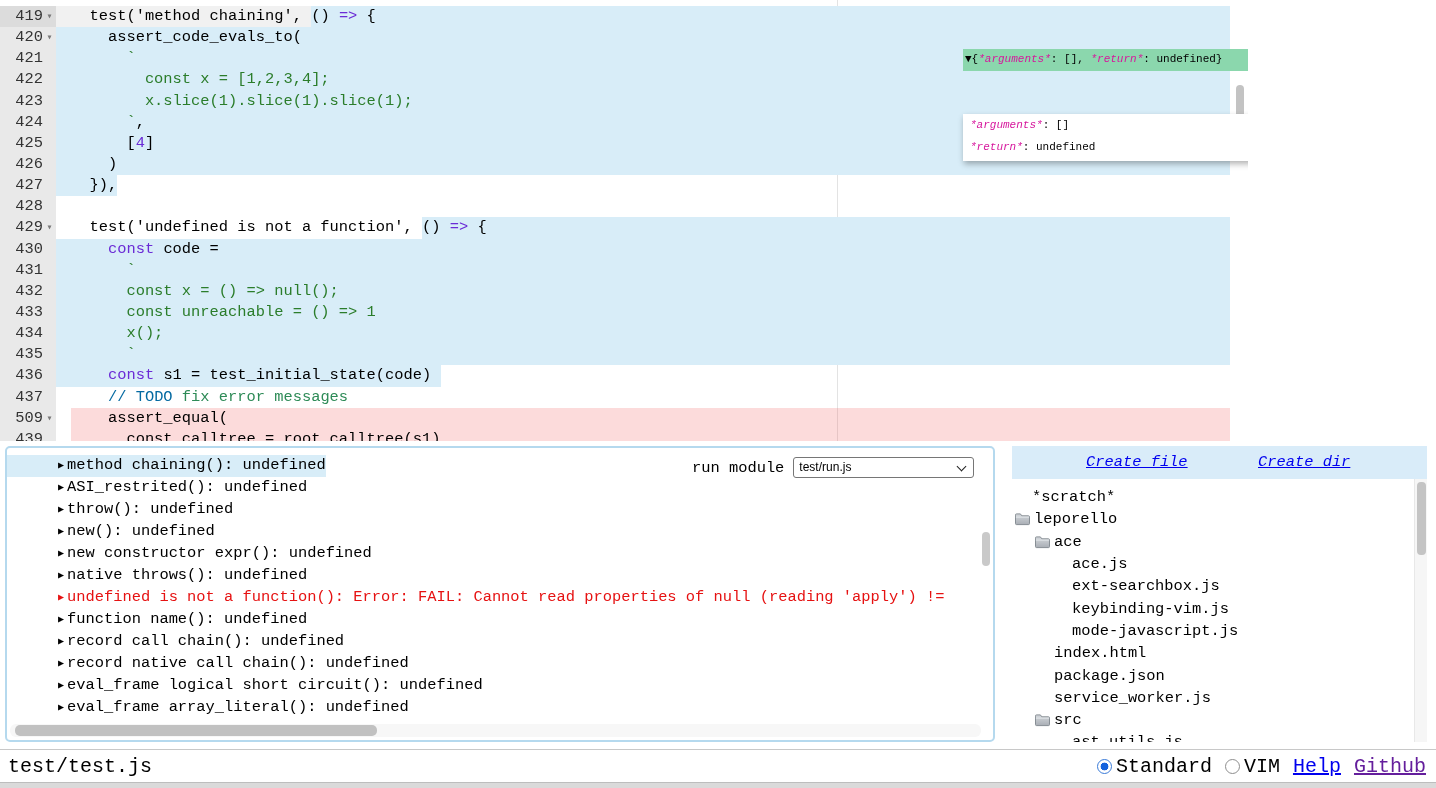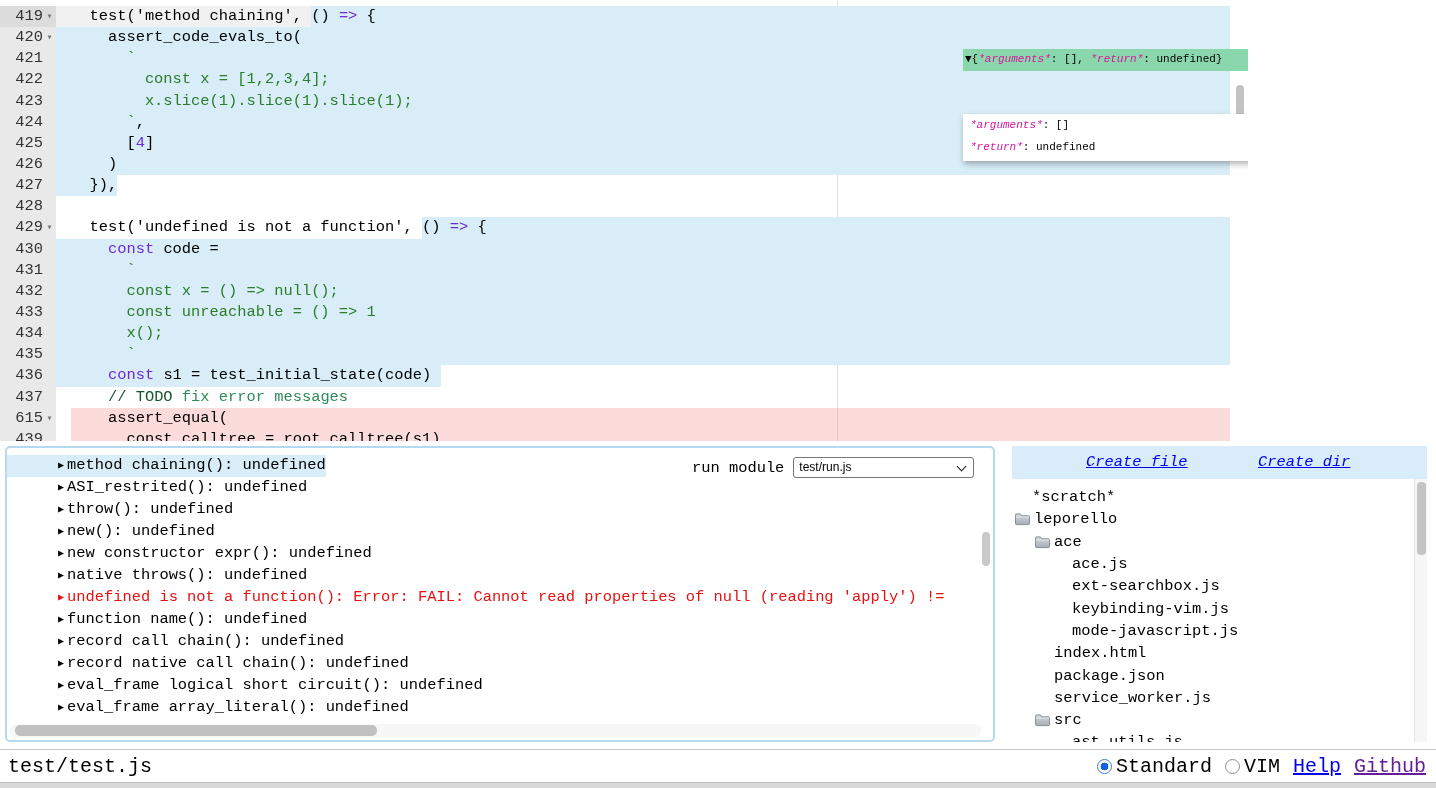--- a/index.html
+++ b/index.html
@@ -16,21 +16,21 @@
   .fold { width:13px; font-size:10px; color:#7a7a7a; text-align:center; }
   .code { flex:1; position:relative; padding-left:15px; }
   .hl { position:absolute; top:0; bottom:0; z-index:0; }
   .hl.blue { background:#d8edf8; }
   .hl.pink { background:rgba(243,92,92,0.22); }
   .txt { position:relative; white-space:pre; z-index:1; }
   .ed-line.active .gut { background:#dcdcdc; }
   .ed-line.active .code { background:#f1f1f1; }
   .c-p{color:#000}.c-s{color:#000000}.c-t{color:#2b7d2b}
   .c-k{color:#6b2cd6}.c-a{color:#6b2cd6}.c-n{color:#6b2cd6}
-  .c-c1{color:#14532d}.c-c2{color:#2e8b57}
+  .c-c1{color:#0369a1}.c-c2{color:#2e8b57}
   .c-m{color:#d6169c;font-style:italic}
 
   #ed-scroll { position:absolute; right:2px; top:0; width:12px; height:441px; z-index:2; }
   #ed-scroll .thumb { position:absolute; left:2px; top:85px; width:8px; height:48px; border-radius:4px; background:#c3c3c3; }
 
   
   #tooltip { position:absolute; left:963px; top:6px; width:378px; z-index:10; font-size:11px; line-height:21.5px; white-space:pre; }
   #tooltip .tt-header { background:#8bd7ad; padding-left:2px; height:22px; }
   #tooltip .tt-body { background:#fff; box-shadow:1px 3px 6px rgba(0,0,0,0.3); padding:1px 0 3px 7px; }
 
@@ -210,21 +210,21 @@
       </div>
       <div class="ed-line">
         <div class="gut">
           <span class="num">437</span>
           <span class="fold"></span>
         </div>
         <div class="code"><span class="txt"><span class="c-p">    </span><span class="c-c1">// TODO</span><span class="c-c2"> fix error messages</span></span></div>
       </div>
       <div class="ed-line">
         <div class="gut">
-          <span class="num">615</span>
+          <span class="num">509</span>
           <span class="fold">▾</span>
         </div>
         <div class="code"><div class="hl pink" style="left: 15px; right: 0px;"></div><span class="txt"><span class="c-p">    assert_equal(</span></span></div>
       </div>
       <div class="ed-line">
         <div class="gut">
           <span class="num">439</span>
           <span class="fold"></span>
         </div>
         <div class="code"><div class="hl pink" style="left: 15px; right: 0px;"></div><span class="txt"><span class="c-p">      const calltree = root_calltree(s1)</span></span></div>

